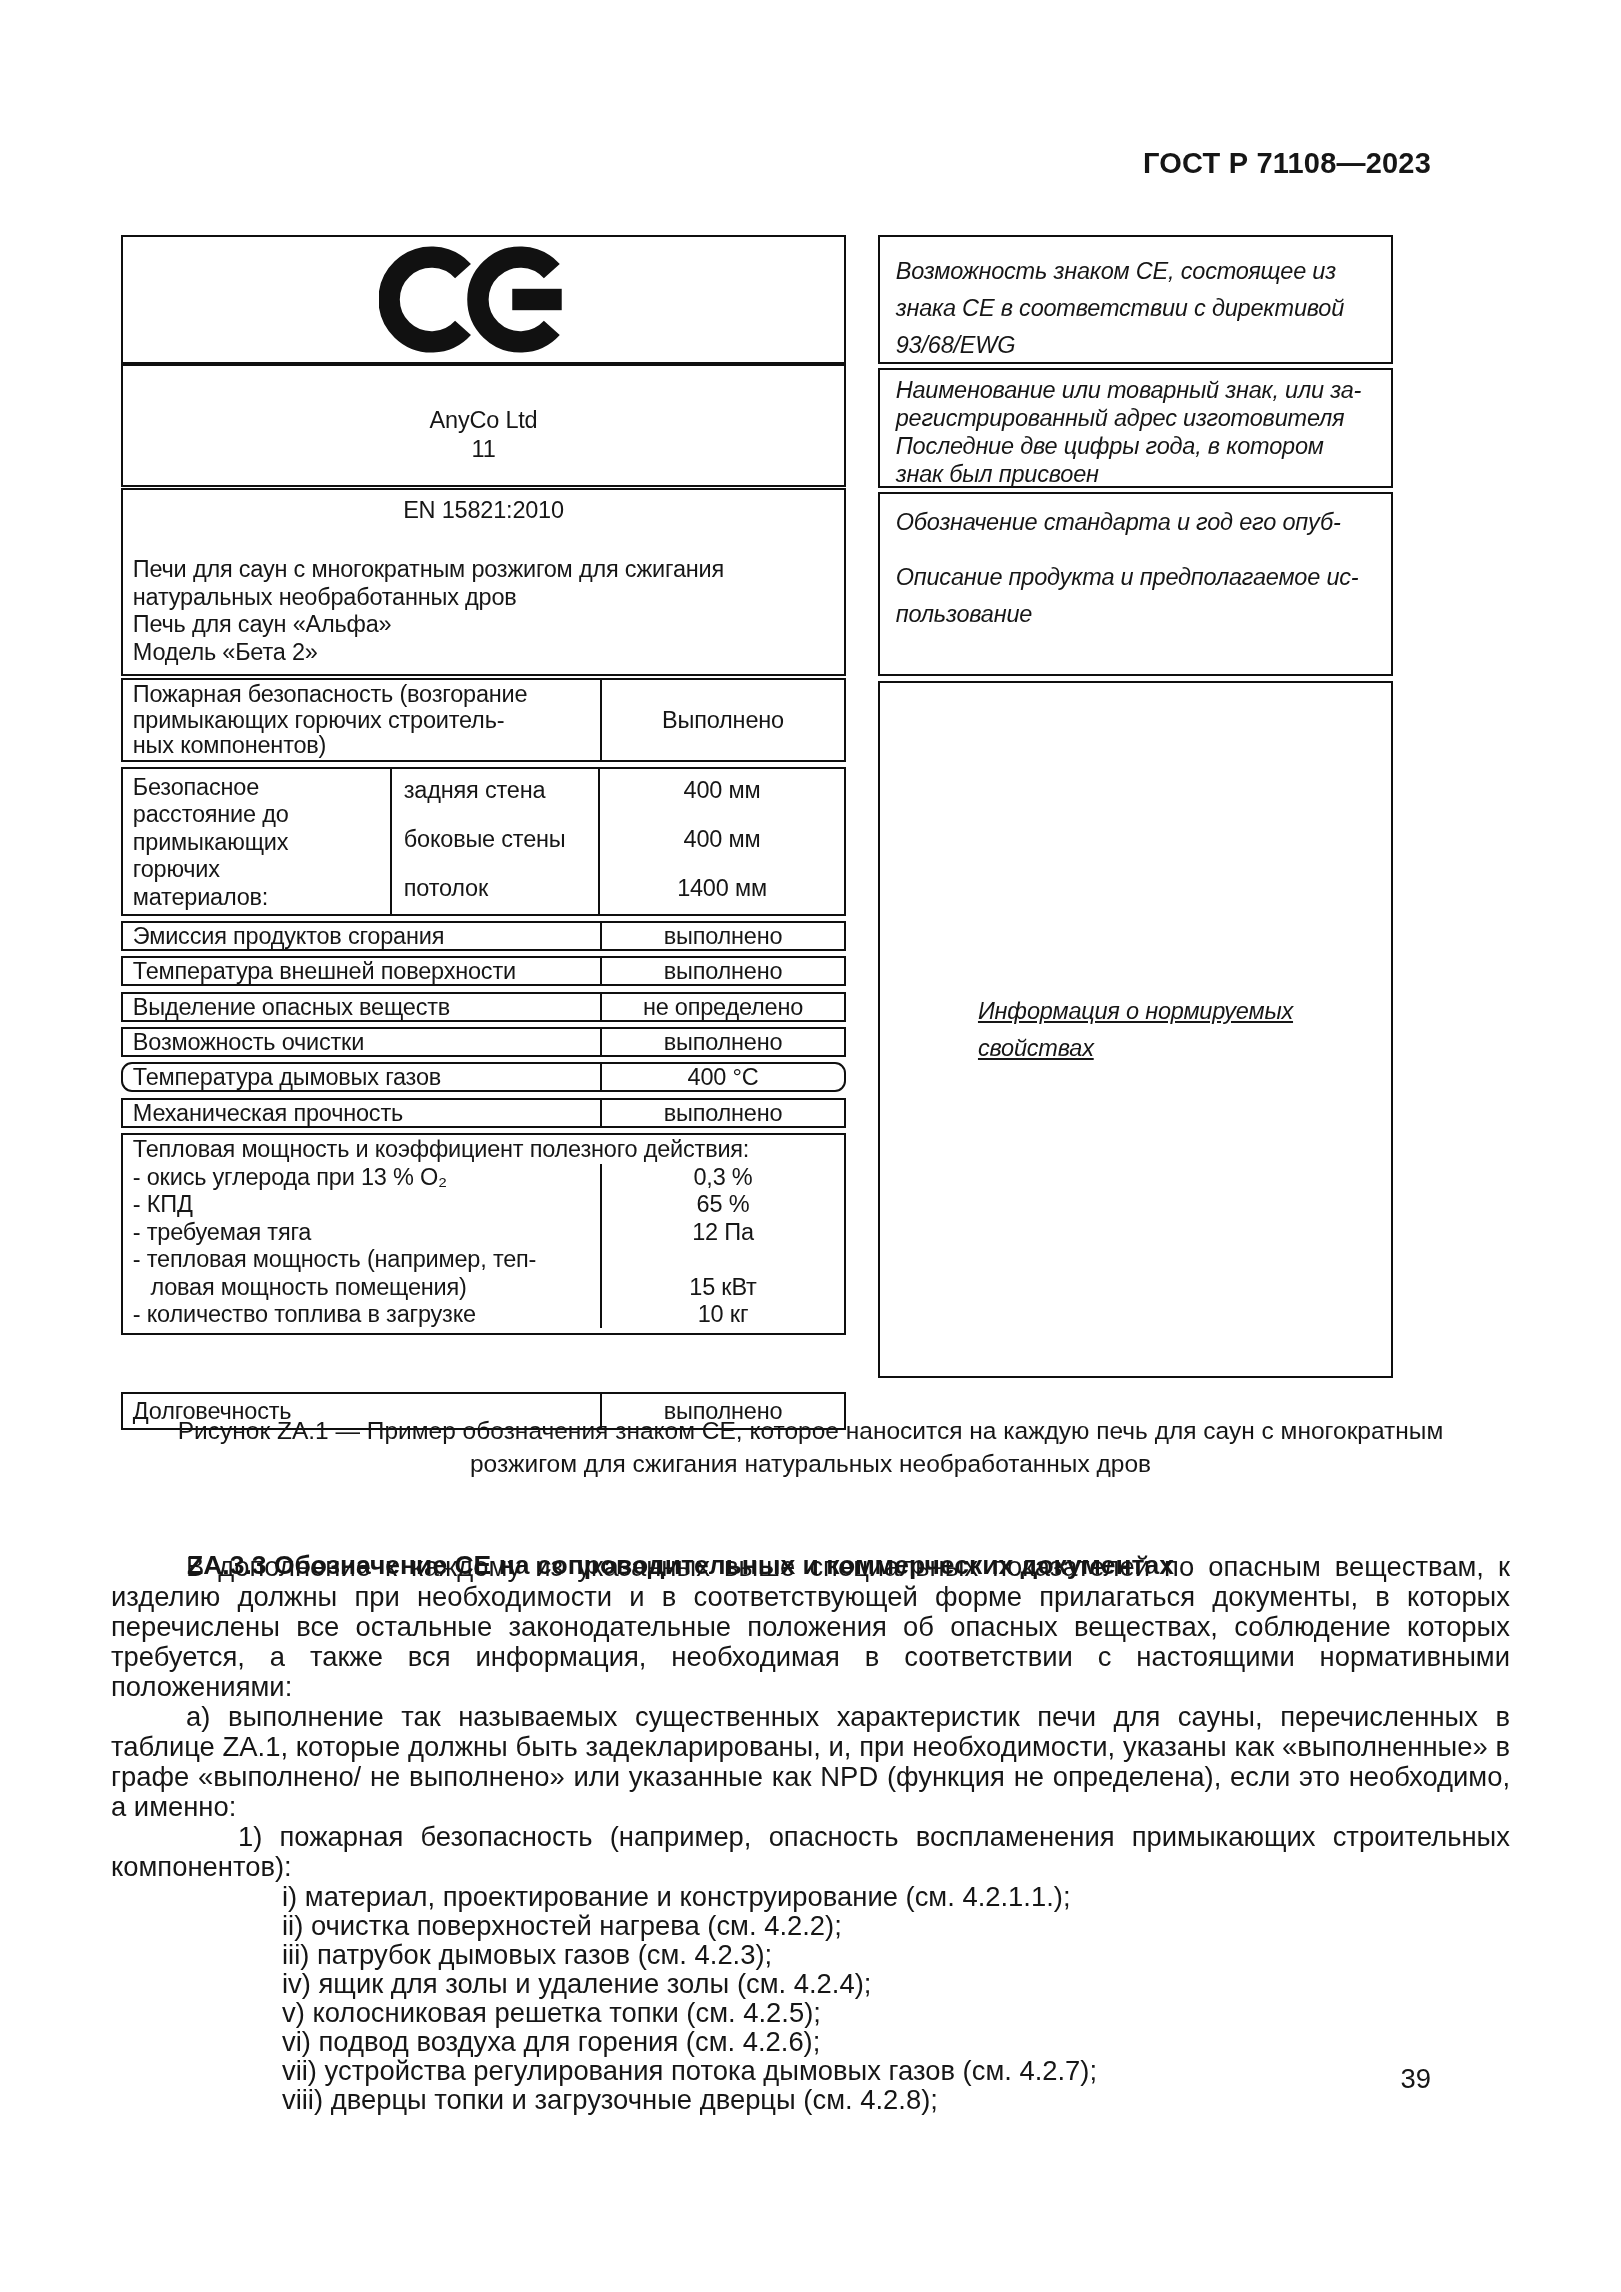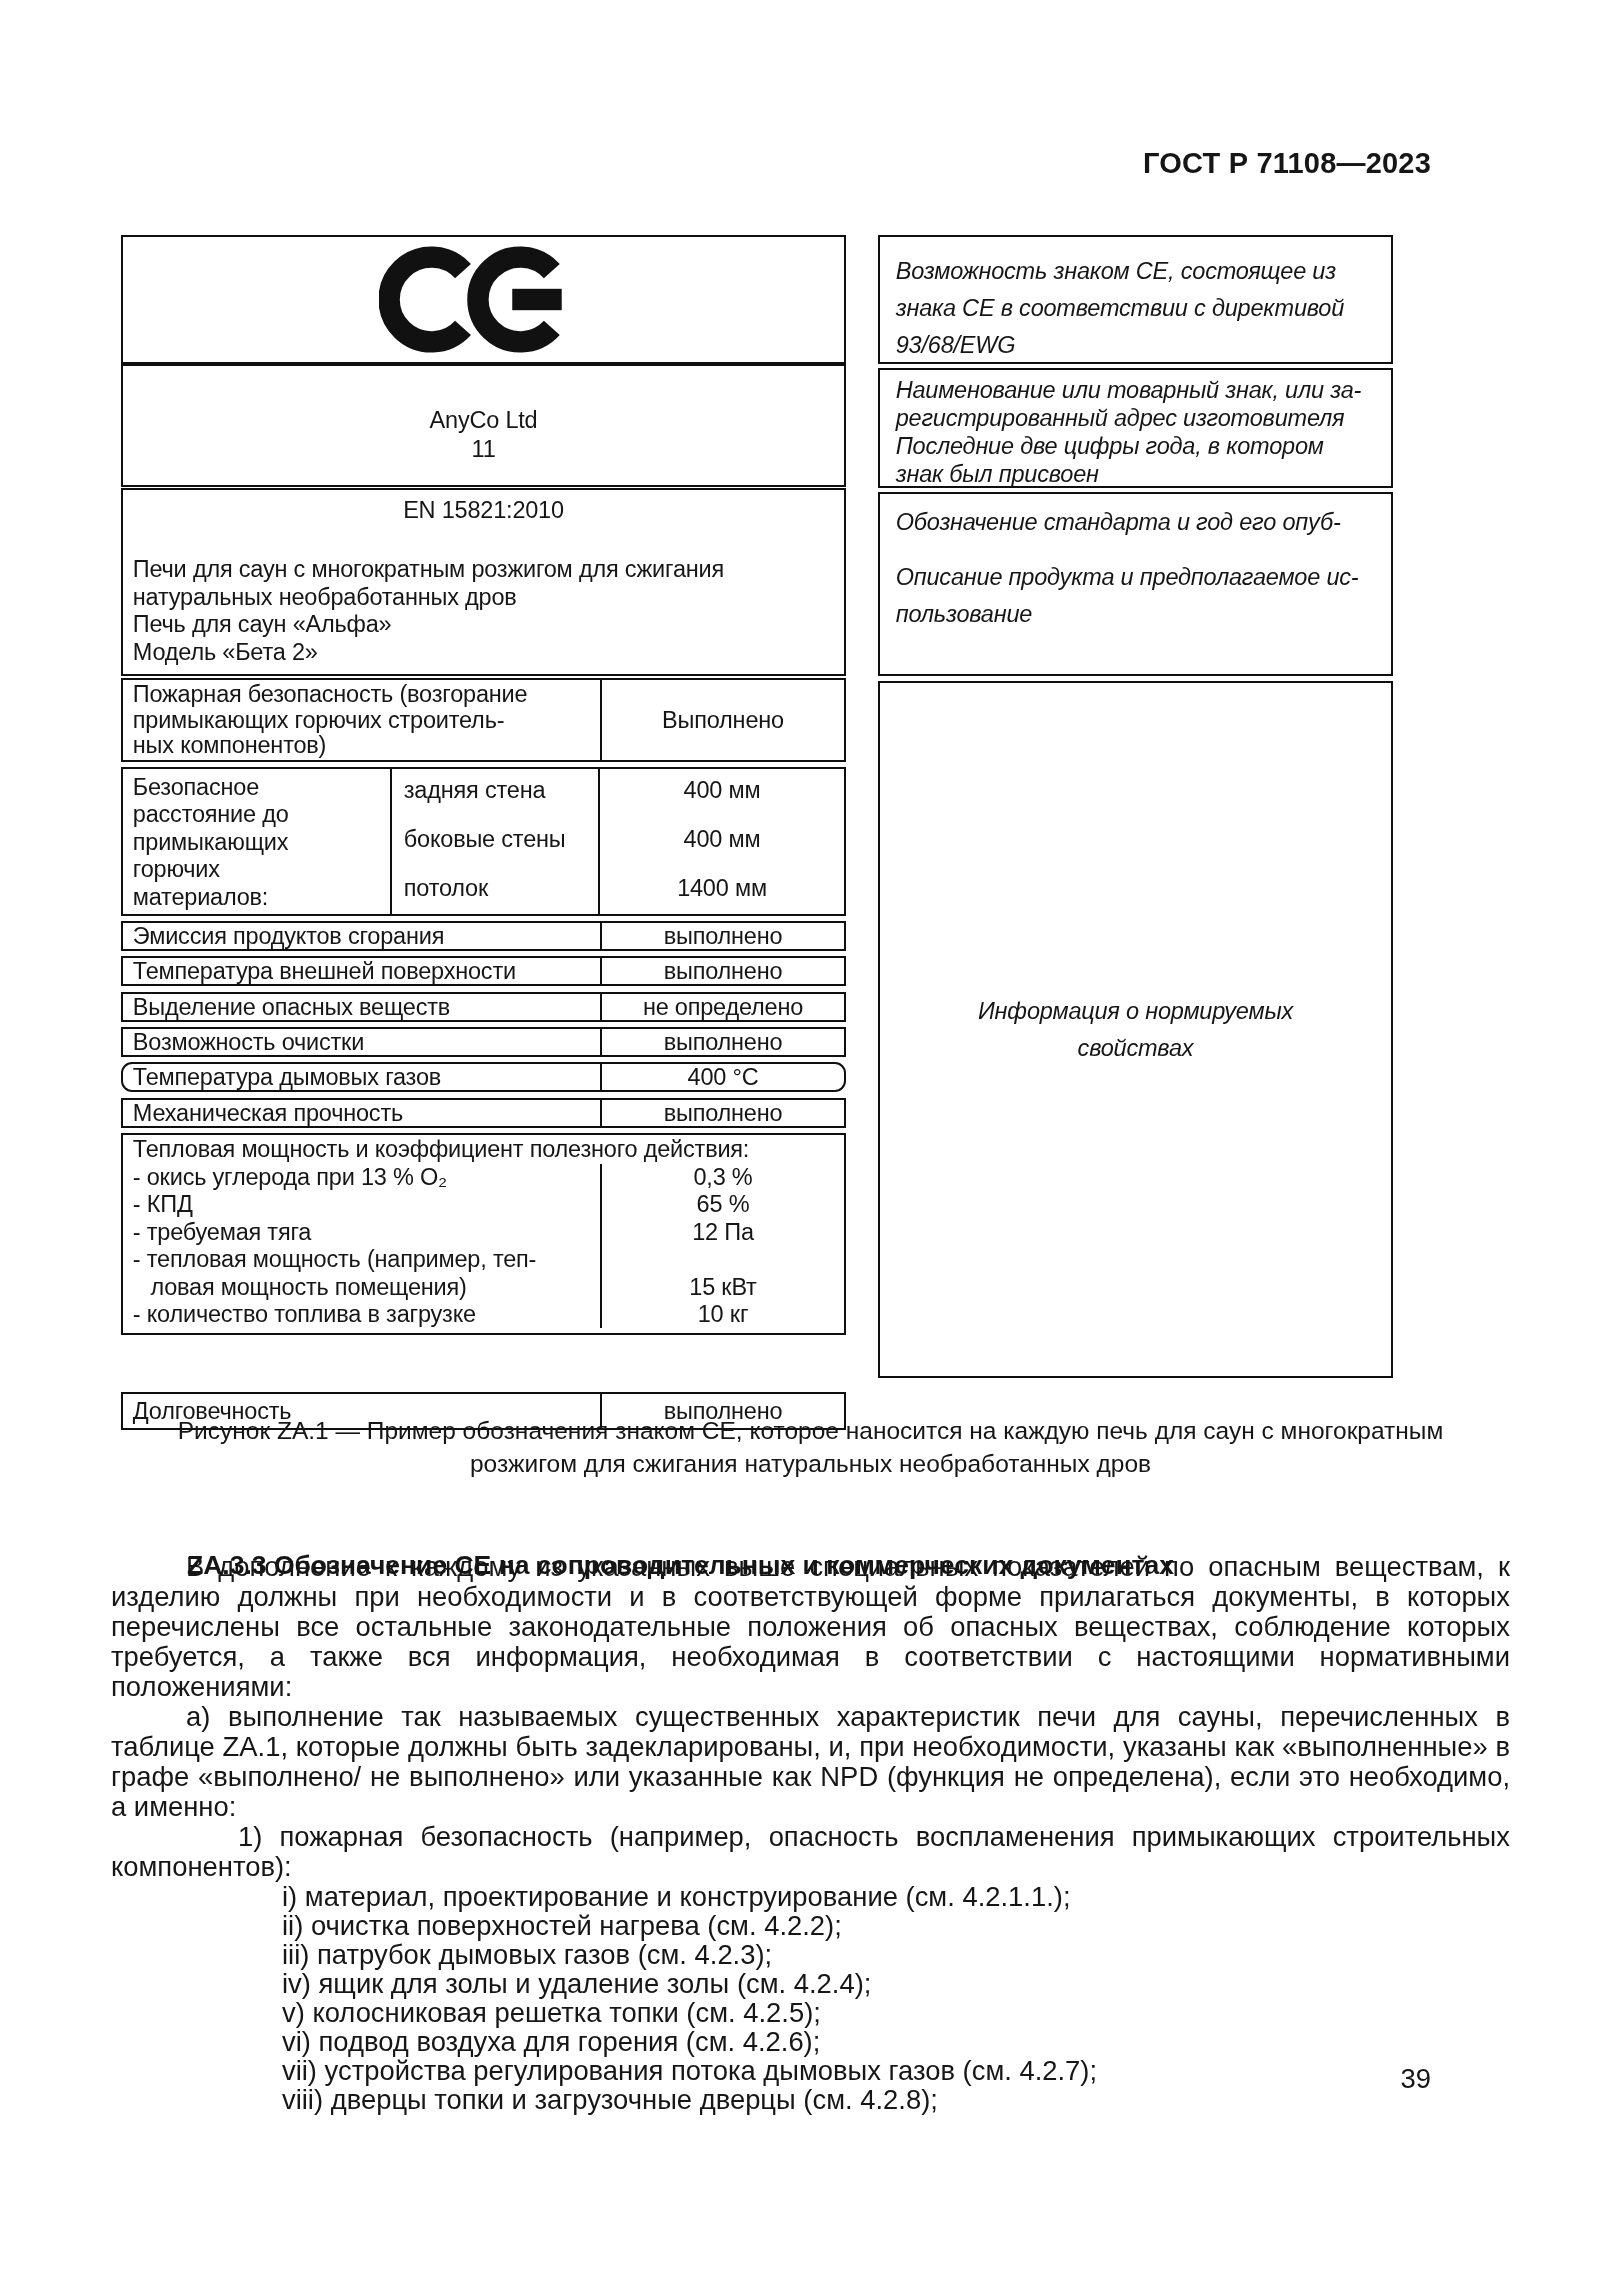--- a/index.html
+++ b/index.html
@@ -48,21 +48,21 @@
   .lr12 .tl div{line-height:27.4px;height:27.4px;}
   .lr12 .tl .ind{padding-left:17.6px;}
   .lr12 .tv{flex:1;text-align:center;}
   .lr12 .tv div{line-height:27.4px;height:27.4px;}
   
   .rcell{left:757px;width:515px;font-style:italic;}
   .rr1{top:0;height:129px;padding:15.7px 9.8px 0 15.7px;line-height:37px;}
   .rr2{top:133px;height:120px;padding:5.9px 9.8px 0 15.7px;line-height:28px;}
   .rr3{top:257px;height:184px;padding:9.8px 9.8px 0 15.7px;line-height:37px;}
   .rr3 .para2{margin-top:18.6px;}
-  .rr4{top:446px;height:697px;display:flex;align-items:center;justify-content:center;text-align:center;line-height:37px;}
+  .rr4{top:446px;height:697px;display:flex;align-items:center;justify-content:center;text-align:left;line-height:37px;text-decoration:underline;}
   
   .caption{position:absolute;top:1414px;left:111px;width:1399px;text-align:center;font-size:24.5px;line-height:33px;}
   .section-heading{position:absolute;top:1550px;left:111px;width:1399px;font-size:26.5px;font-weight:bold;text-indent:76px;}
   .body-text{position:absolute;top:1552px;left:111px;width:1399px;font-size:27.4px;line-height:30px;text-align:justify;}
   .body-text p{margin:0;}
   .p-indent{text-indent:75px;}
   .p-indent2{text-indent:127px;}
   .sublist div{padding-left:171px;line-height:29px;text-align:left;}
   .page-number{position:absolute;top:2063px;left:1019px;width:412px;text-align:right;font-size:27.4px;}
   .ce-svg{display:block;}

